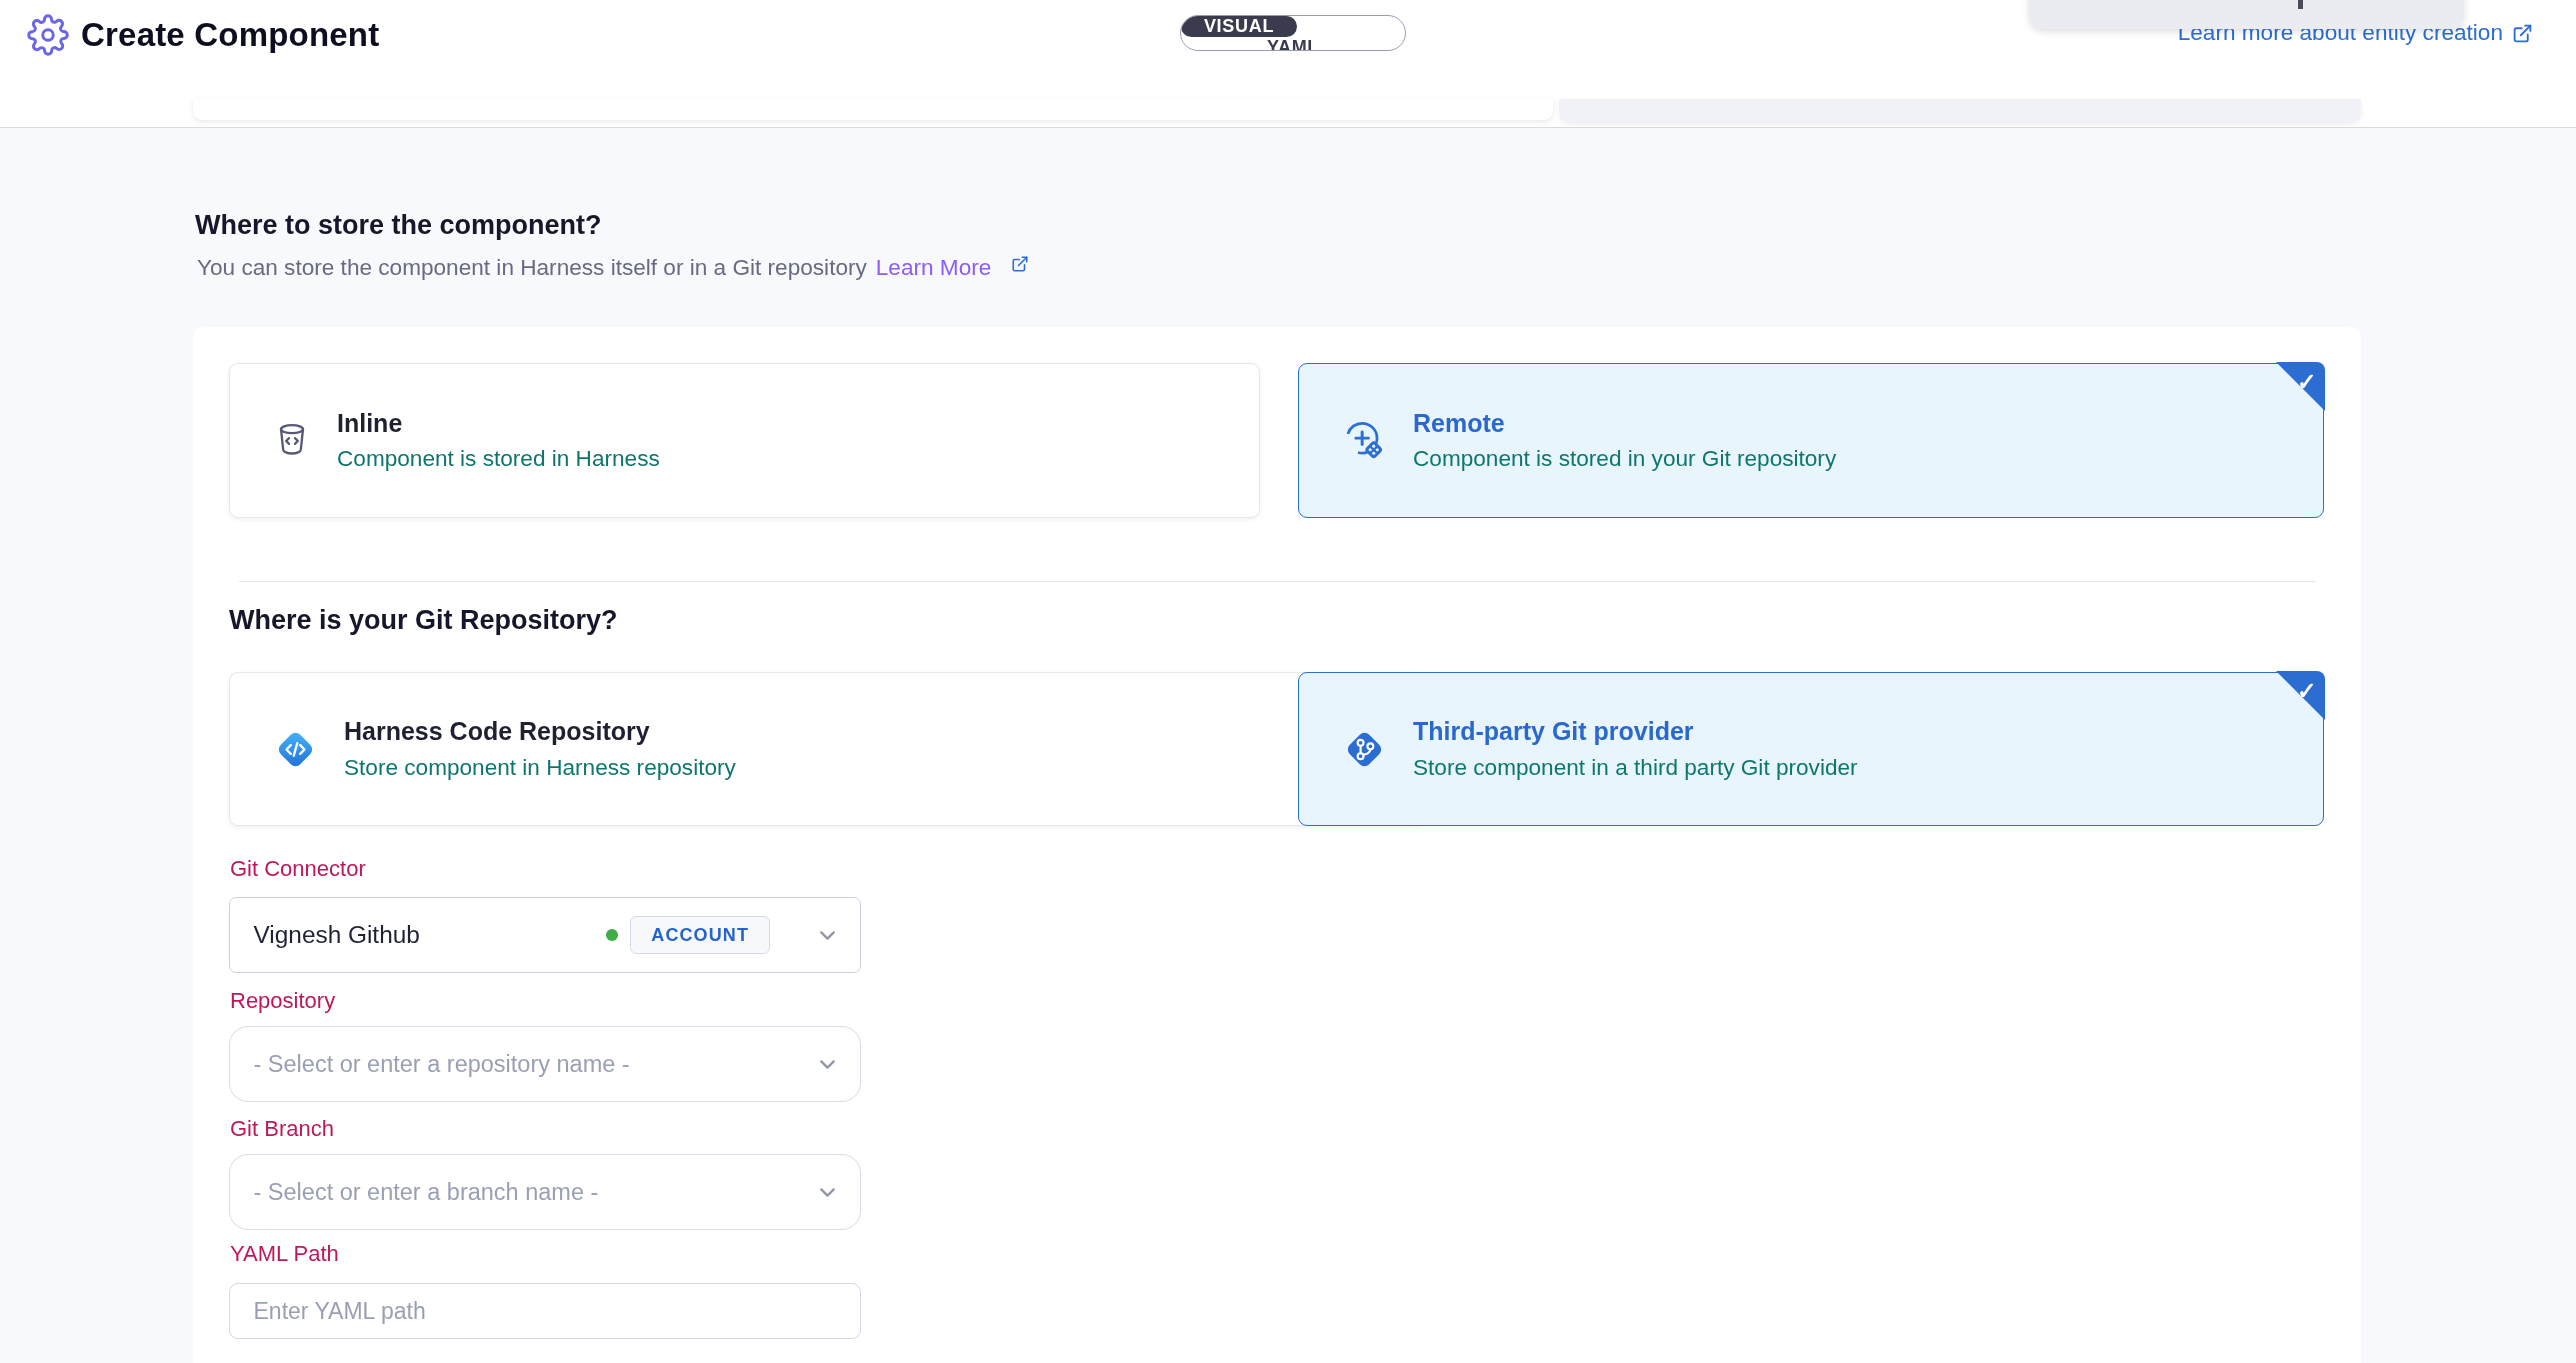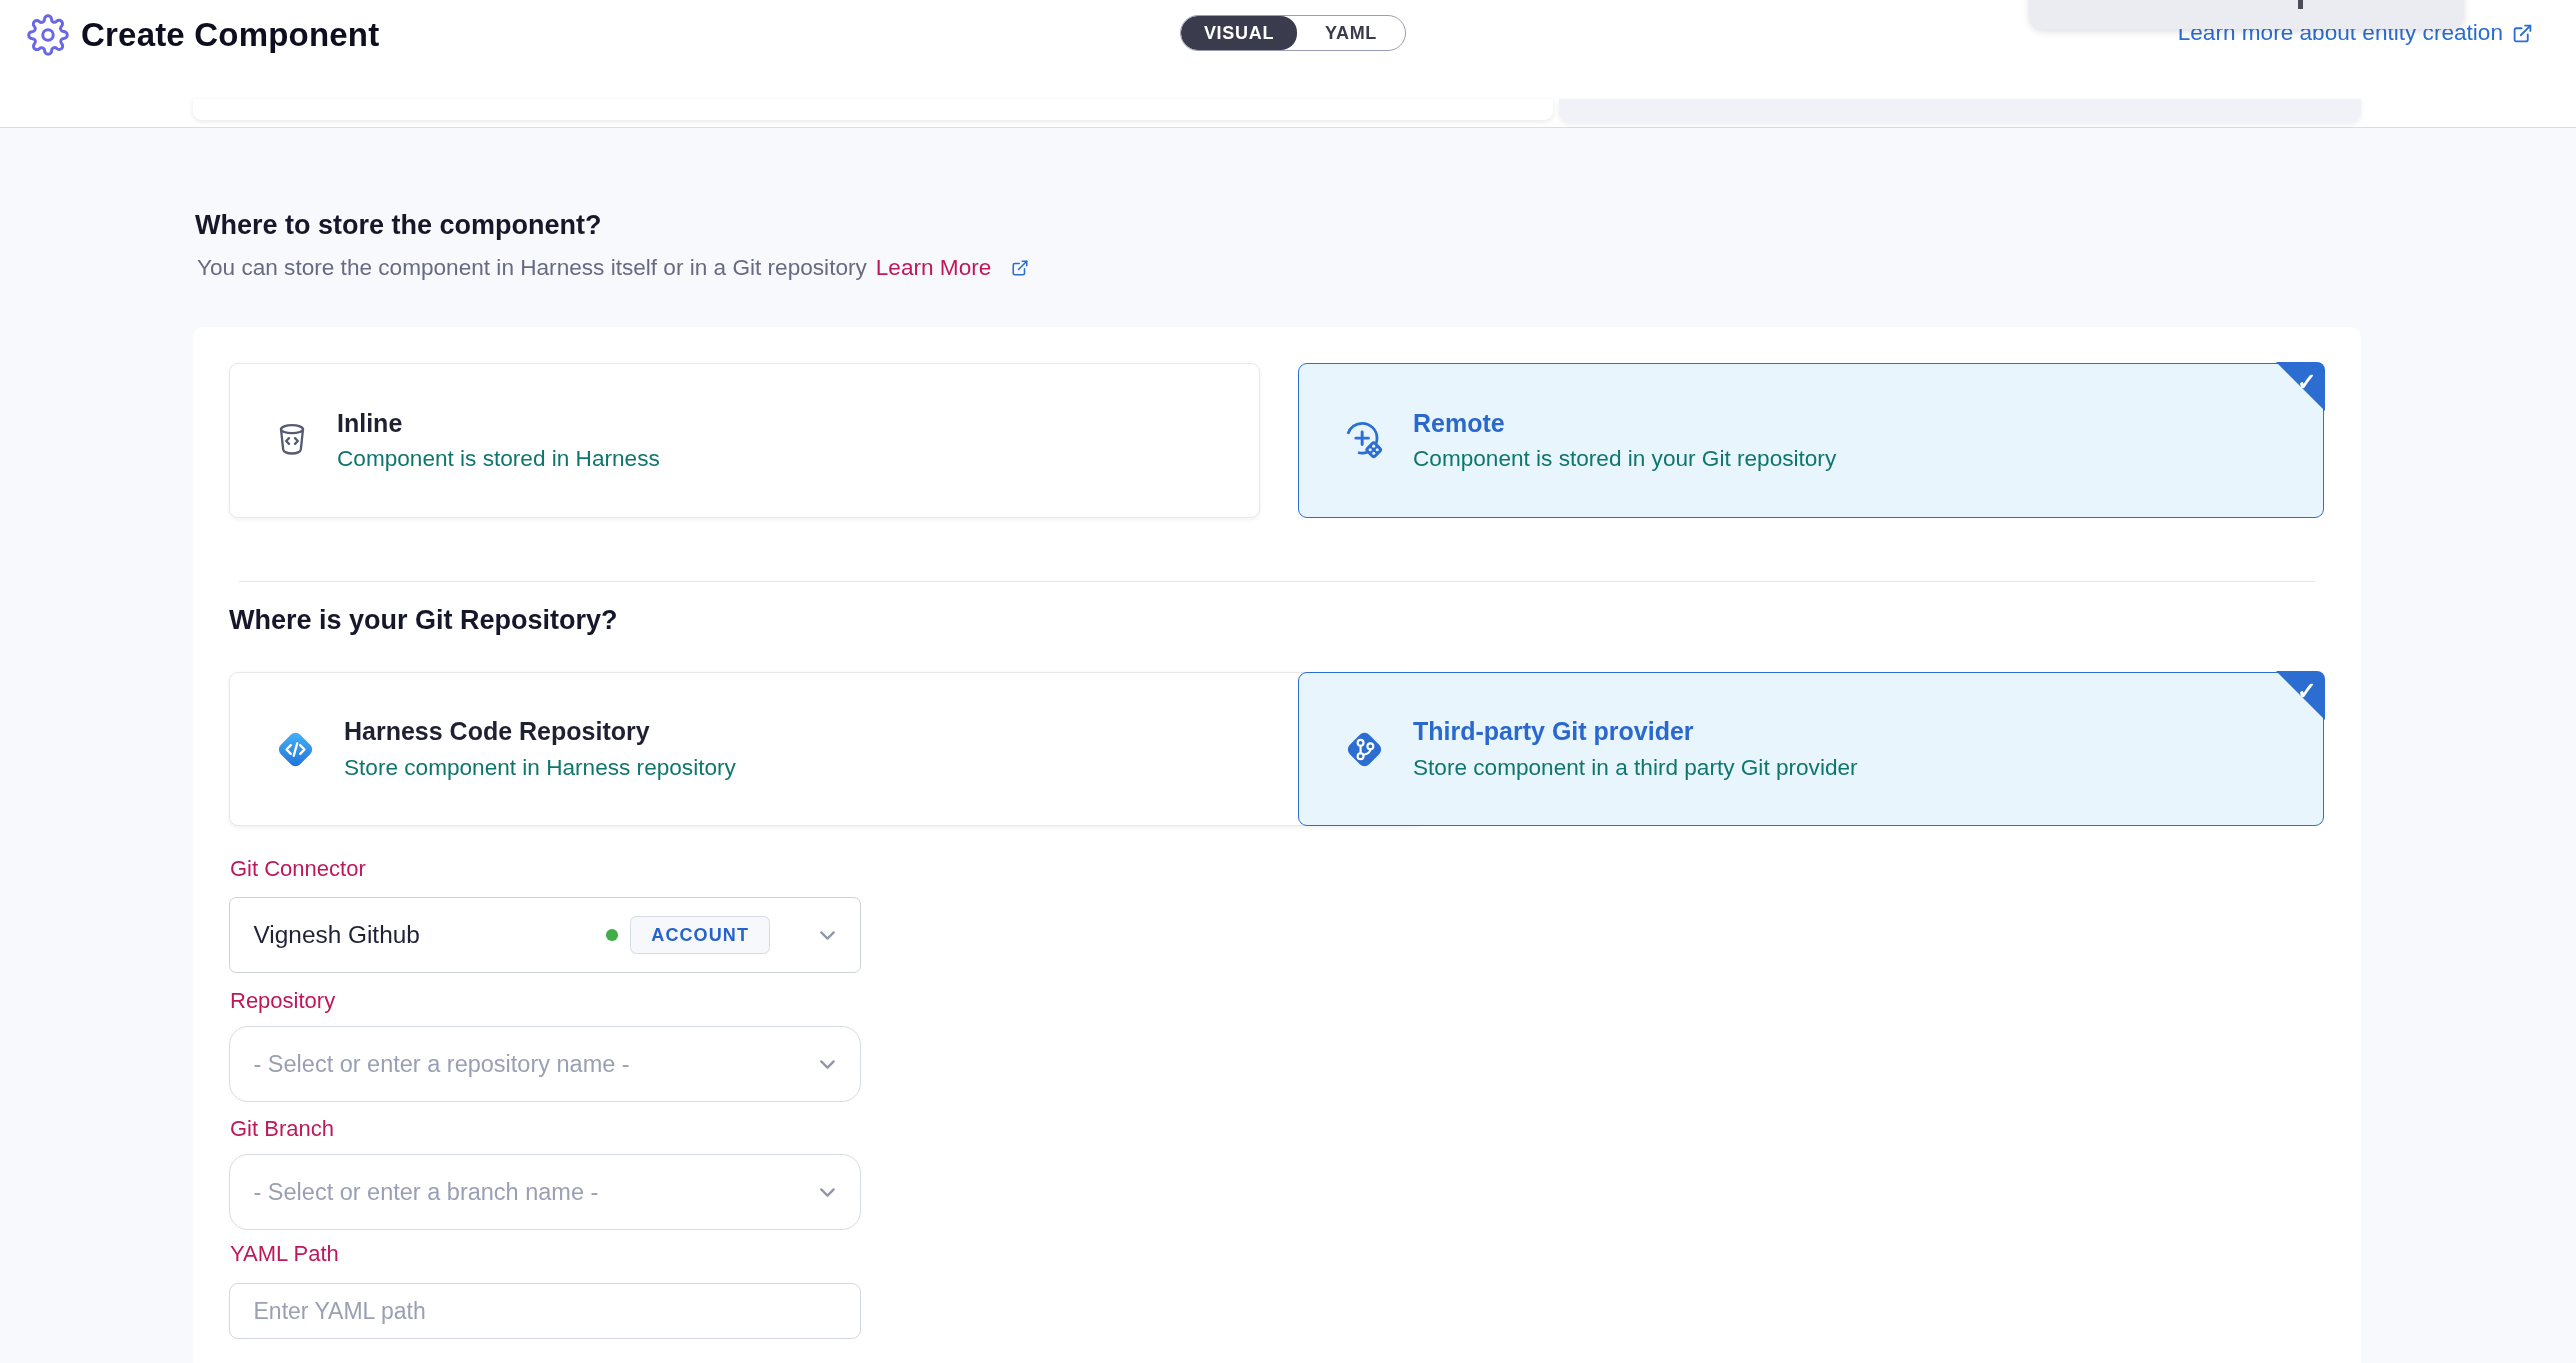--- a/index.html
+++ b/index.html
@@ -17,21 +17,21 @@
     background: #ffffff; border-bottom: 1.8px solid #d9dae6;
   }
   .gear { position: absolute; left: 27px; top: 13.5px; width: 42px; height: 42px; }
   .page-title {
     position: absolute; left: 81px; top: 16.3px;
     font-size: 33px; font-weight: 700; color: #0d0e1f; letter-spacing: 0.2px;
   }
   .mode-toggle {
     position: absolute; left: 1180px; top: 15.4px; width: 226px; height: 36px;
     background: #ffffff; border: 1.8px solid #9a9cb5; border-radius: 18px;
-    display: flex; align-items: stretch; overflow: hidden;
+    display: flex; align-items: stretch; overflow: hidden; flex-direction: column;
   }
   .seg { display: flex; align-items: center; justify-content: center;
     font-size: 18px; font-weight: 700; letter-spacing: 0.7px; }
   .seg-visual { width: 116px; background: #3a3b4d; color: #ffffff; border-radius: 16.3px; }
   .seg-yaml  { flex: 1; color: #3a3b4d; }
   .learn-link {
     position: absolute; right: 43px; top: 20px;
     display: flex; align-items: center; gap: 9px;
     font-size: 22.6px; color: #2b6dd0; cursor: pointer; text-decoration: none;
   }
@@ -57,21 +57,21 @@
   
   .store-heading {
     position: absolute; left: 195px; top: 210px;
     font-size: 27px; font-weight: 700; color: #16172a;
   }
   .store-desc {
     position: absolute; left: 197px; top: 255px;
     display: flex; align-items: center; gap: 9px;
     font-size: 22.6px; color: #676a83;
   }
-  .inline-link { color: #be185d; display: inline-flex; align-items: center; gap: 20px; cursor: pointer; }
+  .inline-link { color: #8b5cf6; display: inline-flex; gap: 20px; cursor: pointer; }
 
   
   .panel {
     position: absolute; left: 193px; top: 327px; width: 2168px; height: 1037px;
     background: #ffffff; border-radius: 11px 11px 0 0;
   }
 
   
   .opt-card {
     position: absolute; height: 155px; border-radius: 9px;

